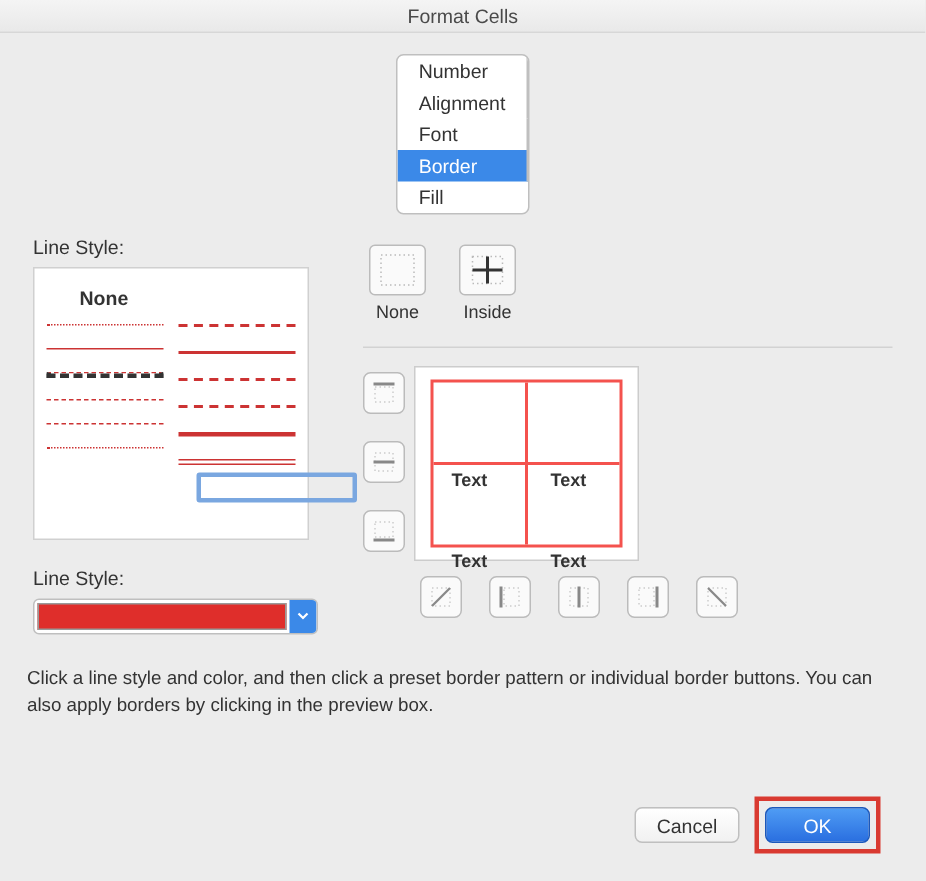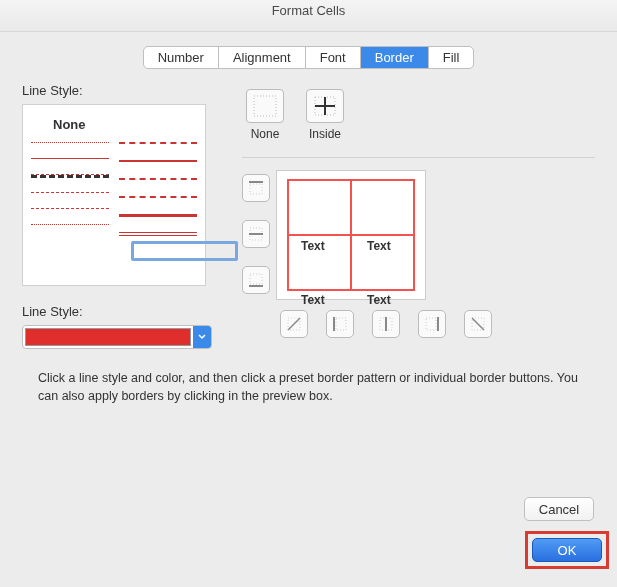--- a/index.html
+++ b/index.html
@@ -4,37 +4,38 @@
 <style>
   * { box-sizing: border-box; margin: 0; padding: 0; }
   body {
     width: 617px; height: 587px;
     font-family: -apple-system, "Helvetica Neue", Arial, sans-serif;
     font-size: 13px;
     background: #ececec;
     color: #333;
   }
   .titlebar {
-    height: 32px; line-height: 22px;
+    height: 22px; line-height: 22px;
     text-align: center;
     font-size: 13px;
     color: #4a4a4a;
     border-bottom: 1px solid #d7d7d7;
     background: linear-gradient(#f4f4f4,#e9e9e9);
   }
   .tabs {
     margin: 14px auto 10px;
     display: flex; justify-content: center;
   }
   .tabbar {
     display: inline-flex;
     border: 1px solid #bfbfbf;
     border-radius: 5px;
     overflow: hidden;
     background: #fff;
+    flex-direction: column;
   }
   .tabbar span {
     padding: 3px 14px;
     font-size: 13px;
     border-right: 1px solid #bfbfbf;
     cursor: default;
   }
   .tabbar span:last-child { border-right: none; }
   .tabbar span.active {
     background: #3b89e8;
@@ -82,34 +83,34 @@
     border:2px solid #f4524e;
   }
   .grid::before, .grid::after {
     content:""; position:absolute; background:#f4524e;
   }
   .grid::before { left:50%; top:0; bottom:0; width:2px; transform:translateX(-1px);}
   .grid::after  { top:50%; left:0; right:0; height:2px; transform:translateY(-1px);}
   .cell-t { position:absolute; font-size:12px; font-weight:600; color:#333;margin-top:40px;}
   .c1{left:24px;top:28px;} .c2{left:90px;top:28px;} .c3{left:24px;top:82px;} .c4{left:90px;top:82px;}
   .bottom-btns { display:flex; gap:18px; margin:10px 0 0 38px;}
-  .hint { padding: 20px 18px 0 18px; font-size:12.5px; color:#333; line-height:1.45;margin-left:20px;}
+  .hint { padding: 20px 18px 0 18px; font-size:12.5px; color:#333; line-height:1.45;}
   .footer {
-    position:absolute; bottom:18px; right:8px;
-    display:flex; gap:10px; align-items:center;flex-direction:column;
+    position:absolute; bottom:18px; right:30px;
+    display:flex; gap:10px; align-items:center;
   }
   .btn {
     min-width:70px; height:24px; border:1px solid #bfbfbf; border-radius:5px;
     background:linear-gradient(#fff,#f1f1f1);
     font-size:13px; display:flex; align-items:center; justify-content:center;
   }
   .btn.primary {
     background:linear-gradient(#4f9cf4,#2a6fe0); color:#fff; border-color:#1c58bb;
   }
-  .ok-highlight { padding:4px; border:3px solid #d93a31;margin-left:16px; }
+  .ok-highlight { padding:4px; border:3px solid #d93a31; }
   svg { display:block; }
 </style>
 </head>
 <body>
 
 <div class="titlebar">Format Cells</div>
 
 <div class="tabs">
   <div class="tabbar">
     <span>Number</span>

